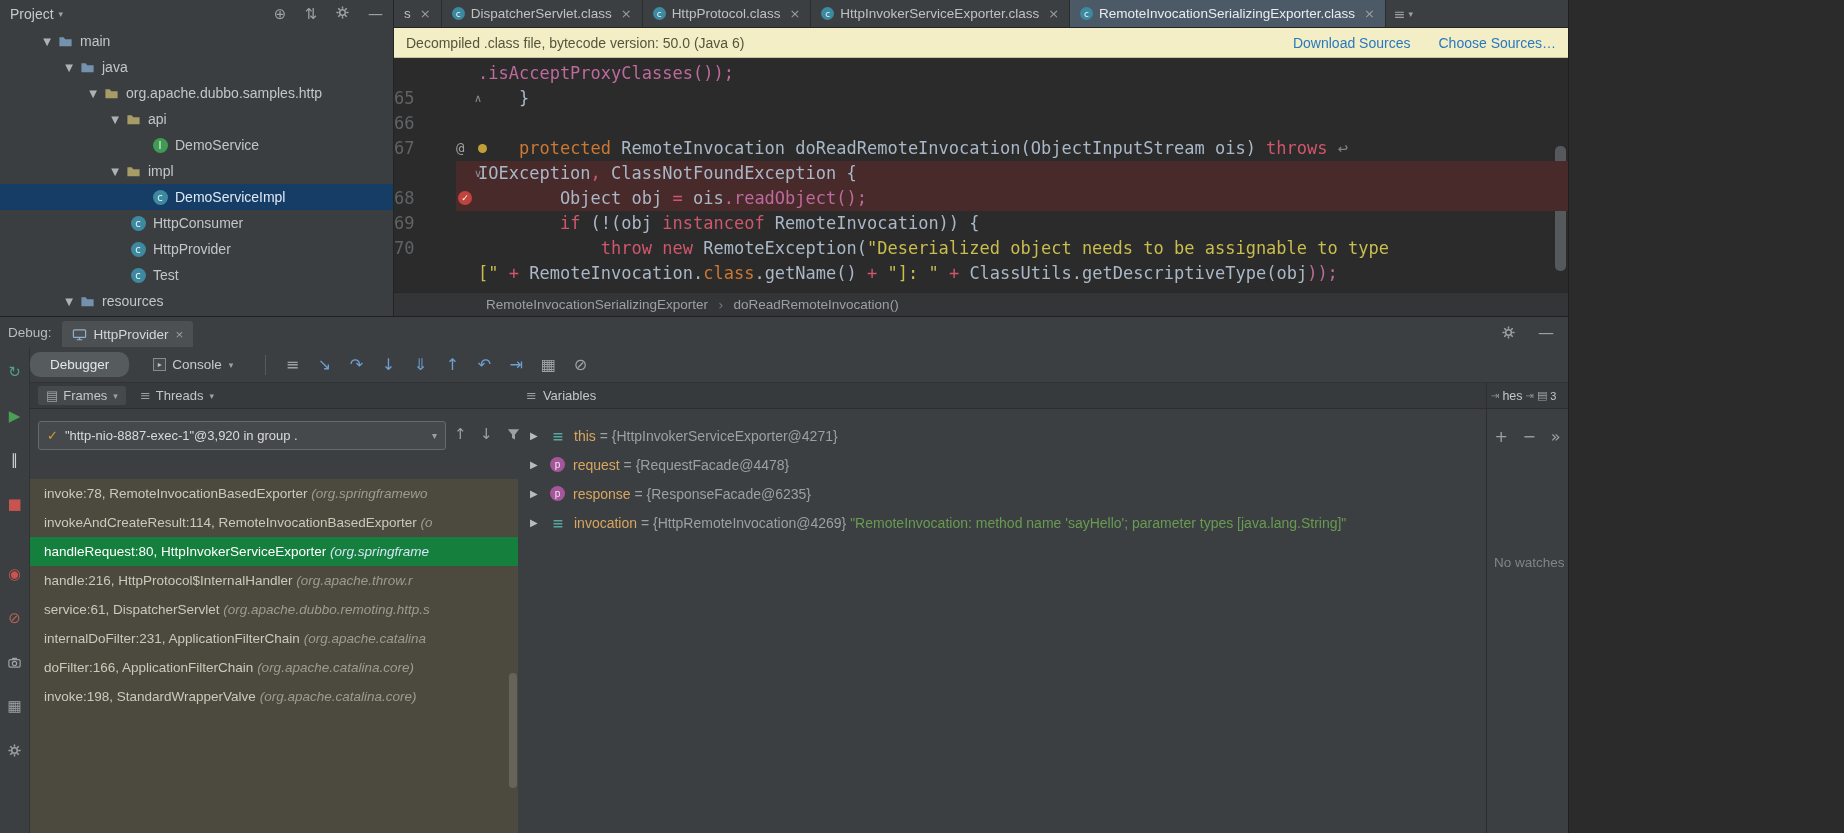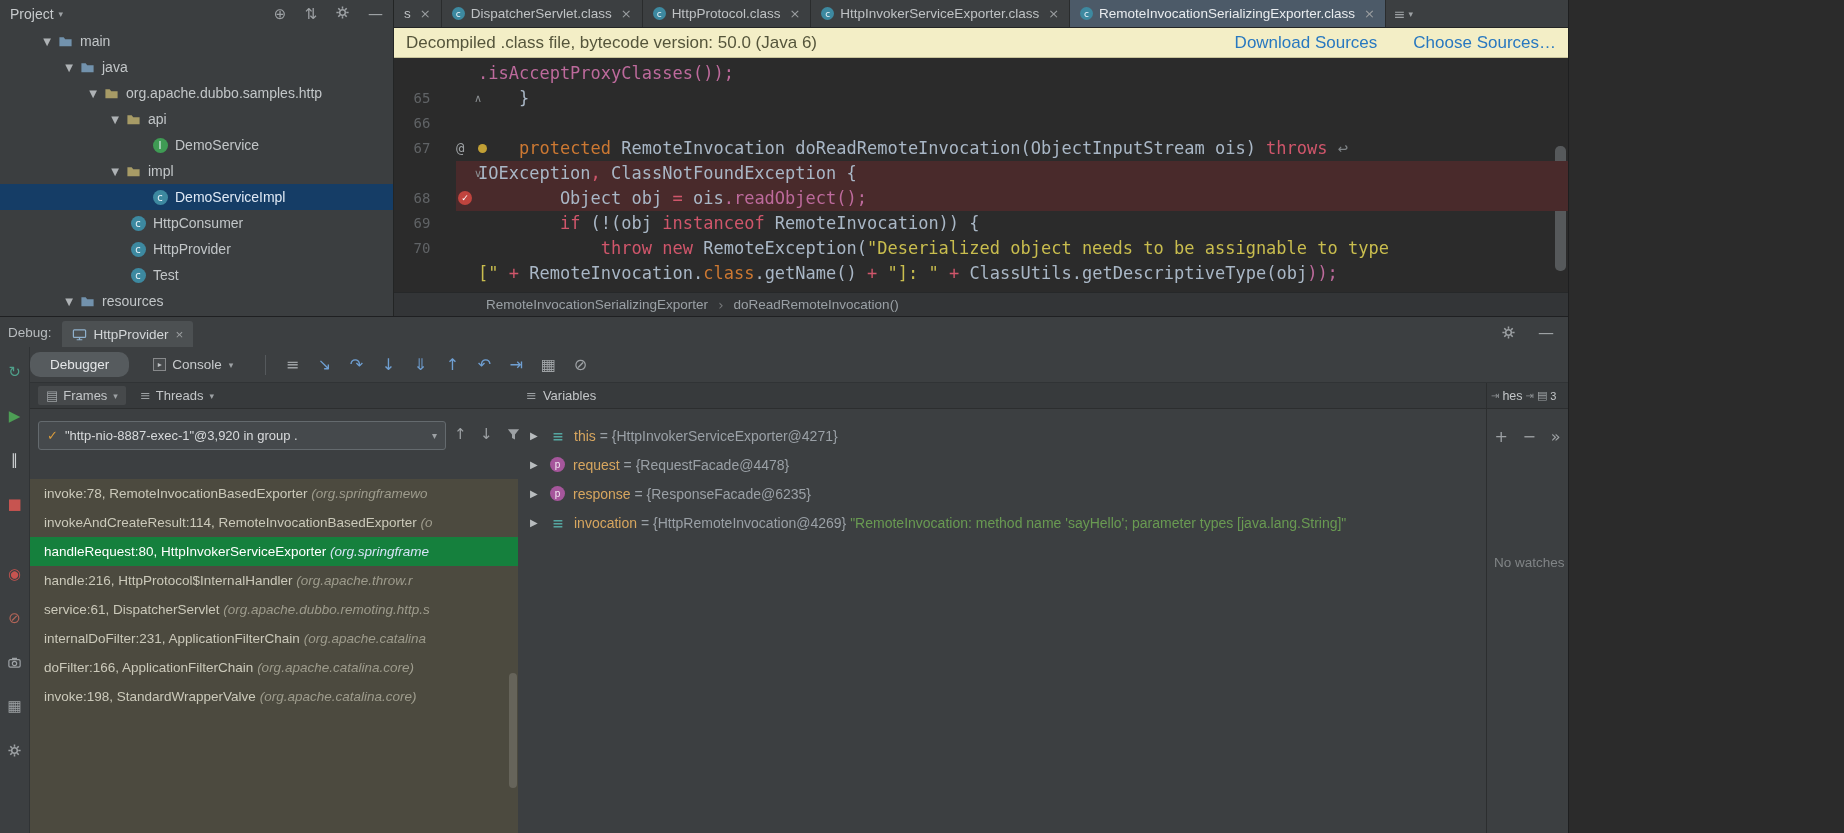--- a/index.html
+++ b/index.html
@@ -23,29 +23,29 @@
     align-items:center;justify-content:center;font-family:"DejaVu Sans",sans-serif}
 
   
   .editor-col{position:absolute;left:394px;top:0;width:1174px;height:316px;background:#2b2b2b}
   .tab-bar{height:28px;background:#3c3f41;display:flex;align-items:stretch;border-bottom:1px solid #232525}
   .tab{display:flex;align-items:center;gap:6px;padding:0 10px;font-size:13.5px;color:#bfc2c4;
     border-right:1px solid #2a2c2d;background:#3c3f41;white-space:nowrap}
   .tab.active{background:#4c5a68;color:#e9ecef}
   .tab .close{color:#9b9ea0;font-size:13px;margin-left:3px}
   .more-tabs{display:flex;align-items:center;color:#9da1a4;padding:0 8px;font-size:14px;gap:2px}
-  .banner{height:30px;background:#f3eec6;display:flex;align-items:center;font-size:17px;
+  .banner{height:30px;background:#f3eec6;display:flex;align-items:center;font-size:14px;
     color:#55553b;padding:12px 12px;border-bottom:1px solid #c9c49b}
-  .banner .links{margin-left:auto;display:flex;gap:36px}
+  .banner .links{margin-left:auto;display:flex;gap:28px}
   .banner a{color:#2878c0;text-decoration:none}
   .code{position:relative;height:234px;background:#2b2b2b;overflow:hidden;padding-top:3px}
   .code-line{position:relative;height:25px;line-height:25px;font-family:"DejaVu Sans Mono",monospace;
     font-size:17px;white-space:pre}
   .code-line.hl{background:linear-gradient(90deg,rgba(0,0,0,0) 0 62px,#492a2b 62px)}
-  .lnum{position:absolute;left:0;width:56px;text-align:center;color:#606366;font-size:14px}
+  .lnum{position:absolute;left:0;width:56px;text-align:left;color:#606366;font-size:17px}
   .gmark{position:absolute;left:62px;color:#9da1a4;font-size:14px}
   .bp-ball{position:absolute;left:64px;top:5px;width:14px;height:14px;border-radius:50%;
     background:#c0443e;color:#fff;font-size:9px;line-height:14px;text-align:center;font-family:"DejaVu Sans",sans-serif}
   .mdot{position:absolute;left:84px;top:8px;width:9px;height:9px;border-radius:50%;background:#c2a035}
   .fold{position:absolute;left:80px;color:#8a8e91;font-size:11px}
   .ctext{display:block;margin-left:84px}
   .vscroll{position:absolute;right:2px;top:88px;width:11px;height:125px;background:#56595b;border-radius:5px}
   .crumbs{height:24px;background:#333537;display:flex;align-items:center;font-size:13.5px;
     color:#9aa0a5;padding-left:92px;gap:10px;border-top:1px solid #262829}
 

